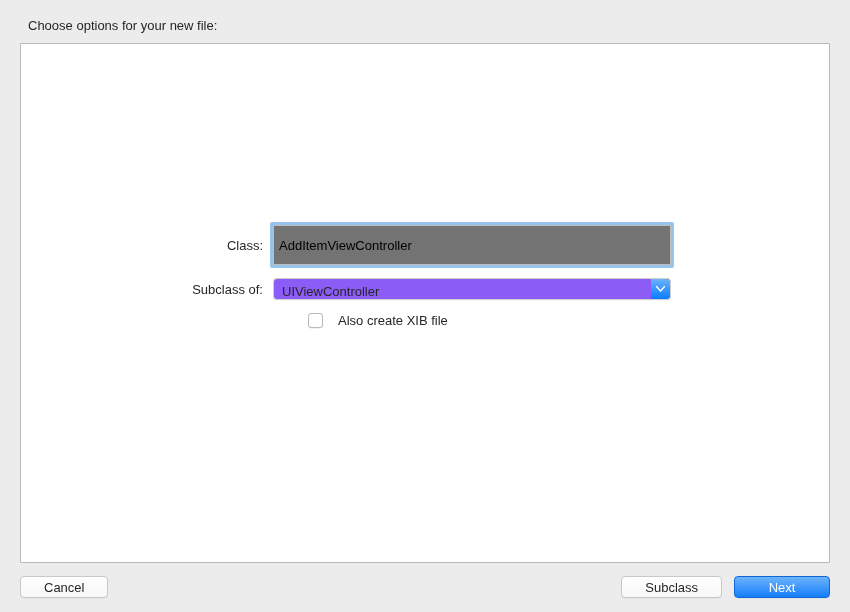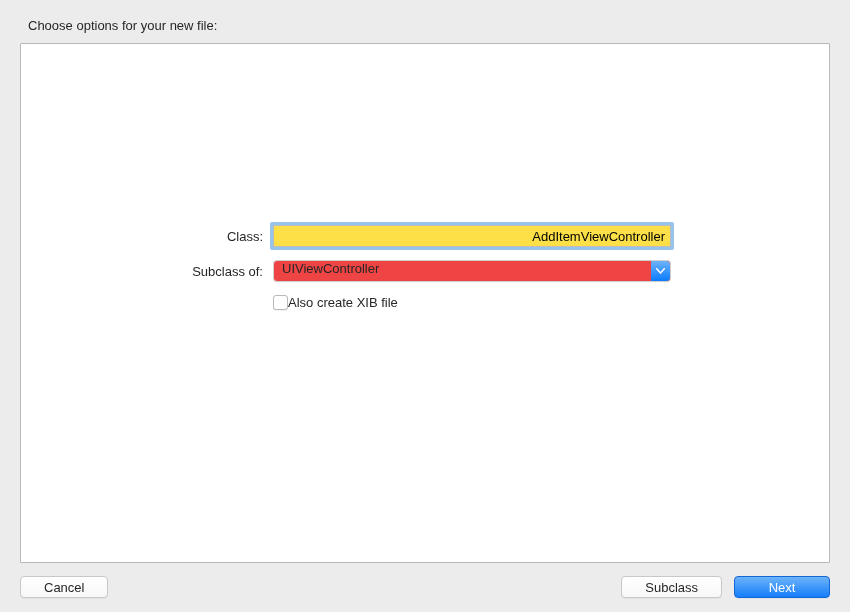--- a/index.html
+++ b/index.html
@@ -47,51 +47,50 @@
       font-size: 13px;
       color: #262626;
     }
     .field-col {
       width: 398px;
       position: relative;
     }
     
     .text-input {
       width: 100%;
-      height: 22px;
+      height: 40px;
       border: 1px solid #bdbdbd;
       font-size: 13px;
       padding: 2px 5px;
       font-family: inherit;
       outline: none;
-      background: #fde047;
-      text-align: right;
+      background: #737373;
     }
     .focus-ring {
       position: absolute;
       top: -3px;
       left: -3px;
       right: -3px;
       bottom: -3px;
       border: 3px solid #97c4ed;
       border-radius: 2px;
       pointer-events: none;
     }
     .text-wrap {
       position: relative;
     }
     
     .combo {
       width: 100%;
       height: 22px;
-      background: #ef4444;
+      background: #8b5cf6;
       border: 1px solid #cfcfcf;
       border-radius: 4px;
       display: flex;
-      align-items: flex-start;
+      align-items: flex-end;
       padding-left: 8px;
       font-size: 13px;
       position: relative;
       cursor: default;
       box-shadow: 0 0.5px 0 rgba(0,0,0,0.05);
     }
     .combo-arrow {
       position: absolute;
       right: 0;
       top: 0;
@@ -109,21 +108,22 @@
     }
     .combo-arrow.single {
       background: linear-gradient(to bottom, #6cb3fa, #0a7cff);
     }
     .combo-arrow.double {
       background: linear-gradient(to bottom, #6cb3fa, #0a7cff);
     }
     
     .checkbox-row {
       display: flex;
-      gap: 0;
+      gap: 15px;
+      margin-left: 35px;
     }
     .checkbox {
       width: 15px;
       height: 15px;
       background: #fff;
       border: 1px solid #b8b8b8;
       border-radius: 3px;
       box-shadow: inset 0 1px 0 rgba(255,255,255,0.9), 0 0.5px 0 rgba(0,0,0,0.1);
     }
     .checkbox-label {

